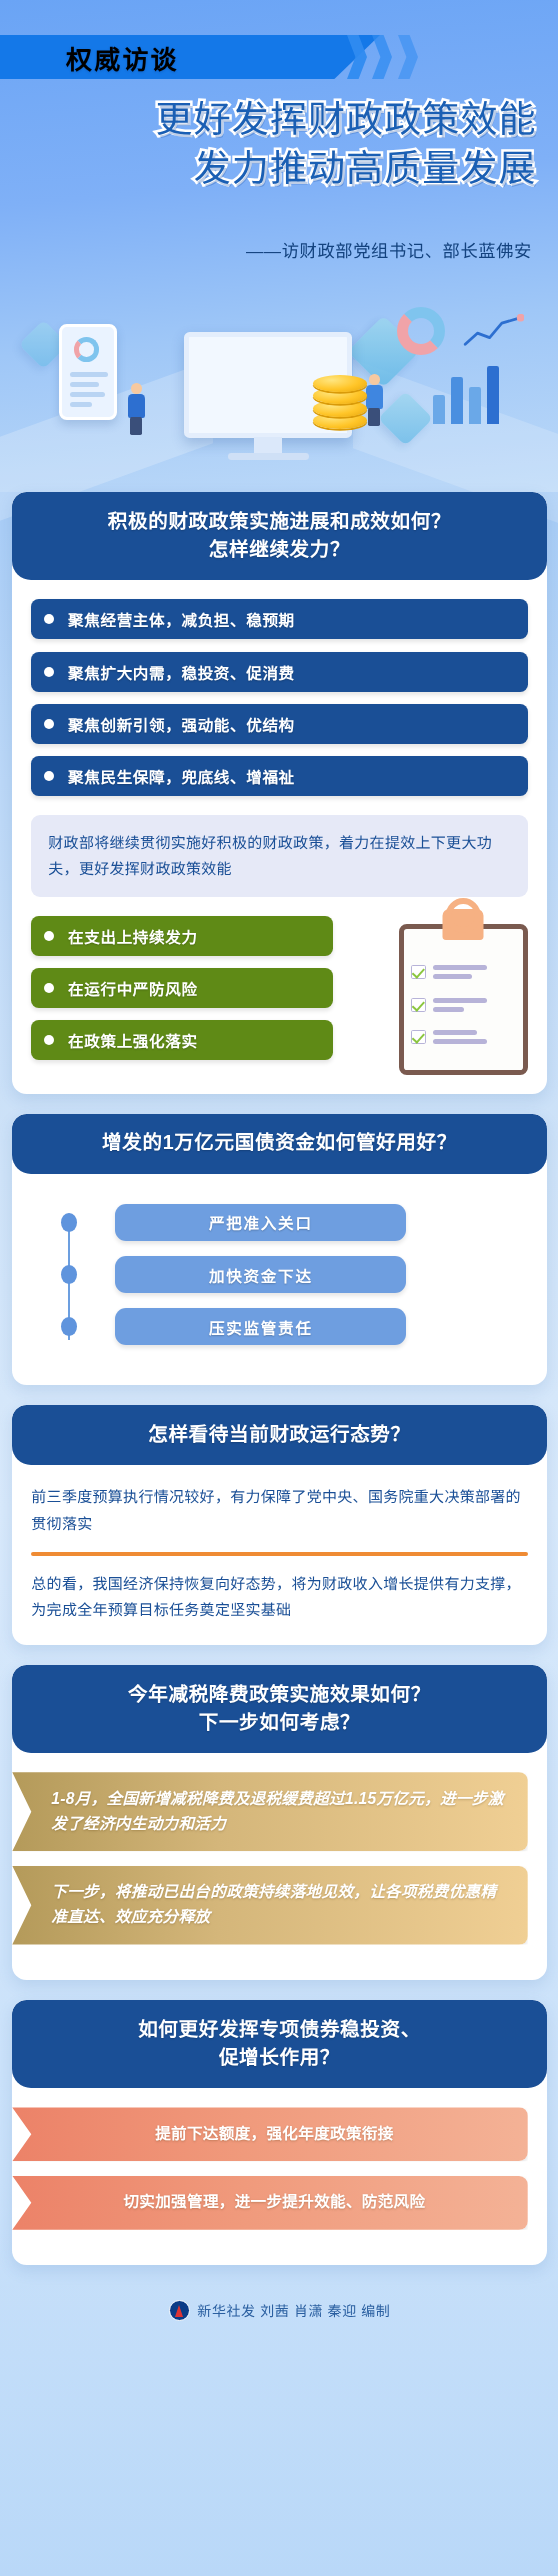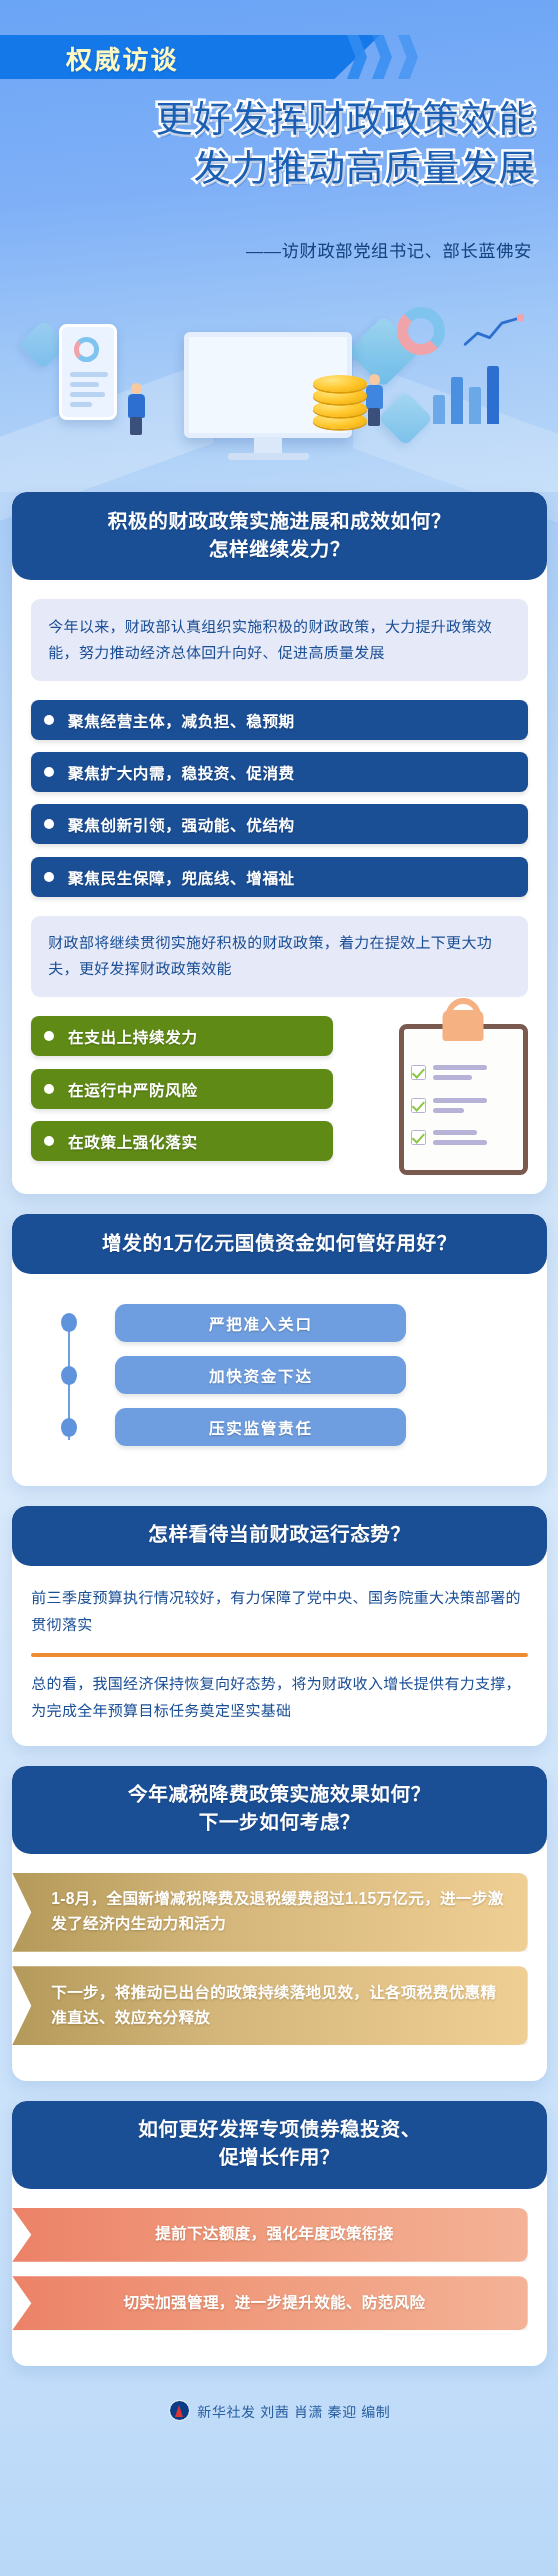--- a/index.html
+++ b/index.html
@@ -25,21 +25,21 @@
     background: linear-gradient(175deg,#6aa4f5 0%, #7fb0f7 38%, #9fc7f7 66%, #bcd9f8 100%);
   }
   .tag-banner {
     position: absolute; left: 0; top: 35px;
     height: 44px; width: 380px;
     background: #1478e8;
     clip-path: polygon(0 0, 100% 0, 88% 100%, 0 100%);
     display: flex; align-items: center;
   }
   .tag-text {
-    color: #fef9c3; font-size: 26px; font-weight: bold;
+    color: #000000; font-size: 26px; font-weight: bold;
     letter-spacing: 2.2px; margin-left: 66px;
     text-shadow: 0 1.1px 2.2px rgba(0,40,110,0.25);
   }
   .chev {
     position: absolute; top: 35px; height: 44px; width: 20px;
     background: #2f8bf0; opacity: .95;
     clip-path: polygon(0 0, 58% 0, 100% 50%, 58% 100%, 0 100%, 42% 50%);
   }
   .chev.c1 { left: 347px; }
   .chev.c2 { left: 372px; opacity:.75; }
@@ -347,23 +347,20 @@
 
 <div class="wrap">
 
   <section class="card">
     <div class="q-head">
       <div class="qline">积极的财政政策实施进展和成效如何？</div>
       <div class="qline">怎样继续发力？</div>
     </div>
     <div class="card-body">
 
-      <div class="para-box">
-        <p>今年以来，财政部认真组织实施积极的财政政策，大力提升政策效能，努力推动经济总体回升向好、促进高质量发展</p>
-      </div>
 
       <div class="pill blue">
         <span class="dot"></span>
         <span class="ptext">聚焦经营主体，减负担、稳预期</span>
       </div>
       <div class="pill blue">
         <span class="dot"></span>
         <span class="ptext">聚焦扩大内需，稳投资、促消费</span>
       </div>
       <div class="pill blue">
@@ -459,21 +456,21 @@
       <div class="rule-orange"></div>
       <p class="plain-p">总的看，我国经济保持恢复向好态势，将为财政收入增长提供有力支撑，为完成全年预算目标任务奠定坚实基础</p>
     </div>
   </section>
 
   <section class="card">
     <div class="q-head">
       <div class="qline">今年减税降费政策实施效果如何？</div>
       <div class="qline">下一步如何考虑？</div>
     </div>
-    <div class="card-body" style="padding-left:0; padding-right:19px;">
+    <div class="card-body" style="padding-left:0; padding-right:19px;font-style:italic;">
       <div class="ribbon gold">
         <p>1-8月，全国新增减税降费及退税缓费超过1.15万亿元，进一步激发了经济内生动力和活力</p>
       </div>
       <div class="ribbon gold">
         <p>下一步，将推动已出台的政策持续落地见效，让各项税费优惠精准直达、效应充分释放</p>
       </div>
     </div>
   </section>
 
   <section class="card">

